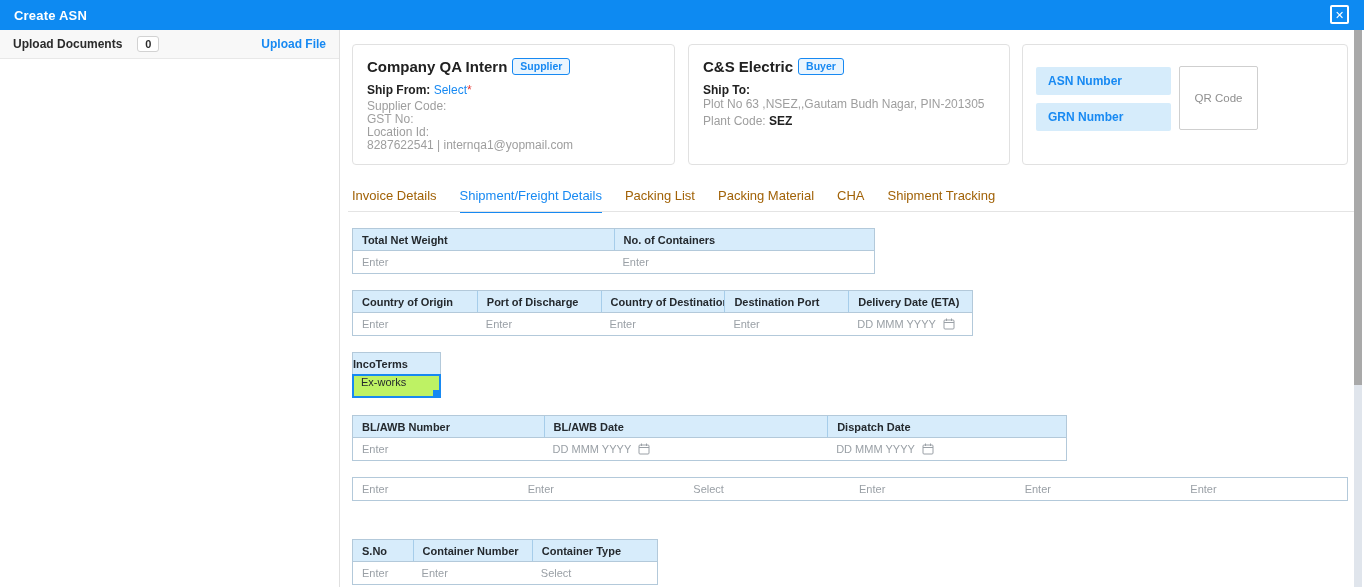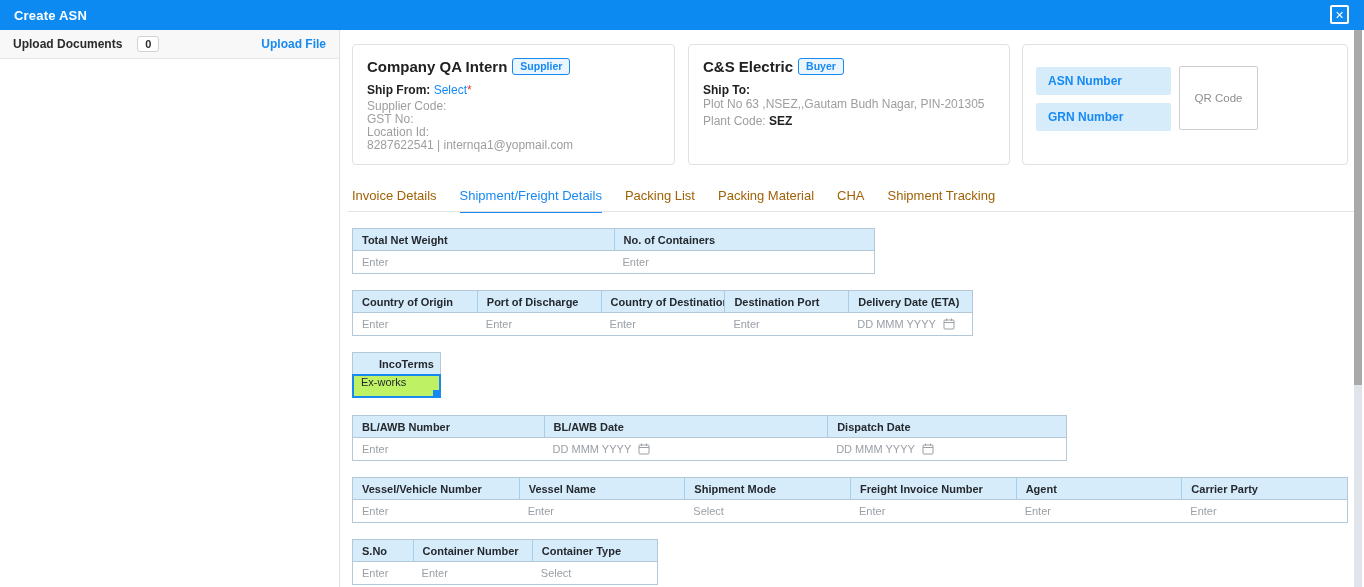--- a/index.html
+++ b/index.html
@@ -60,21 +60,21 @@
   .t2 .hrow,.t2 .vrow{grid-template-columns:repeat(5,1fr)}
   .t3{left:352px;top:415px;width:715px}
   .t3 .hrow,.t3 .vrow{grid-template-columns:166fr 247fr 208fr}
   .t4{left:352px;top:477px;width:996px}
   .t4 .hrow,.t4 .vrow{grid-template-columns:repeat(6,1fr)}
   .t5{left:352px;top:539px;width:306px}
   .t5 .hrow,.t5 .vrow{grid-template-columns:60fr 120fr 126fr}
   .cal-icon{display:inline-flex;flex:none}
   
   .inco{position:absolute;left:352px;top:352px;width:89px}
-  .inco-head{height:23px;background:#d7ecfb;border:1px solid #b3c9da;display:flex;align-items:center;padding:0 26px;
+  .inco-head{height:23px;background:#d7ecfb;border:1px solid #b3c9da;display:flex;align-items:center;padding:0 0;
     font-size:11px;font-weight:bold;color:#24292e;box-sizing:border-box}
   .inco-cell{position:relative;height:24px;margin-top:-1px;border:2px solid #1789f2;background:#bef264;display:flex;align-items:flex-start;
     padding:0 7px;font-size:11px;color:#24292e;box-sizing:border-box;cursor:pointer}
   .fill-handle{position:absolute;right:0;bottom:0;width:6px;height:6px;background:#1789f2}
   
   .scrollbar{position:absolute;left:1354px;top:30px;width:8px;height:557px;background:#e0e5ec}
   .scroll-thumb{position:absolute;left:0;top:0;width:8px;height:355px;background:#a9a9a9}
 </style>
 </head>
 <body>
@@ -211,28 +211,20 @@
           <line x1="1" y1="4.5" x2="11" y2="4.5"></line>
           <line x1="3.5" y1="0.5" x2="3.5" y2="3"></line>
           <line x1="8.5" y1="0.5" x2="8.5" y2="3"></line>
         </svg>
       </span>
     </div>
   </div>
 </div>
 
 <div class="ftable t4">
-  <div class="hrow">
-    <div class="hcell">Vessel/Vehicle Number</div>
-    <div class="hcell">Vessel Name</div>
-    <div class="hcell">Shipment Mode</div>
-    <div class="hcell">Freight Invoice Number</div>
-    <div class="hcell">Agent</div>
-    <div class="hcell">Carrier Party</div>
-  </div>
   <div class="vrow">
     <div class="vcell">Enter</div>
     <div class="vcell">Enter</div>
     <div class="vcell">Select</div>
     <div class="vcell">Enter</div>
     <div class="vcell">Enter</div>
     <div class="vcell">Enter</div>
   </div>
 </div>
 

